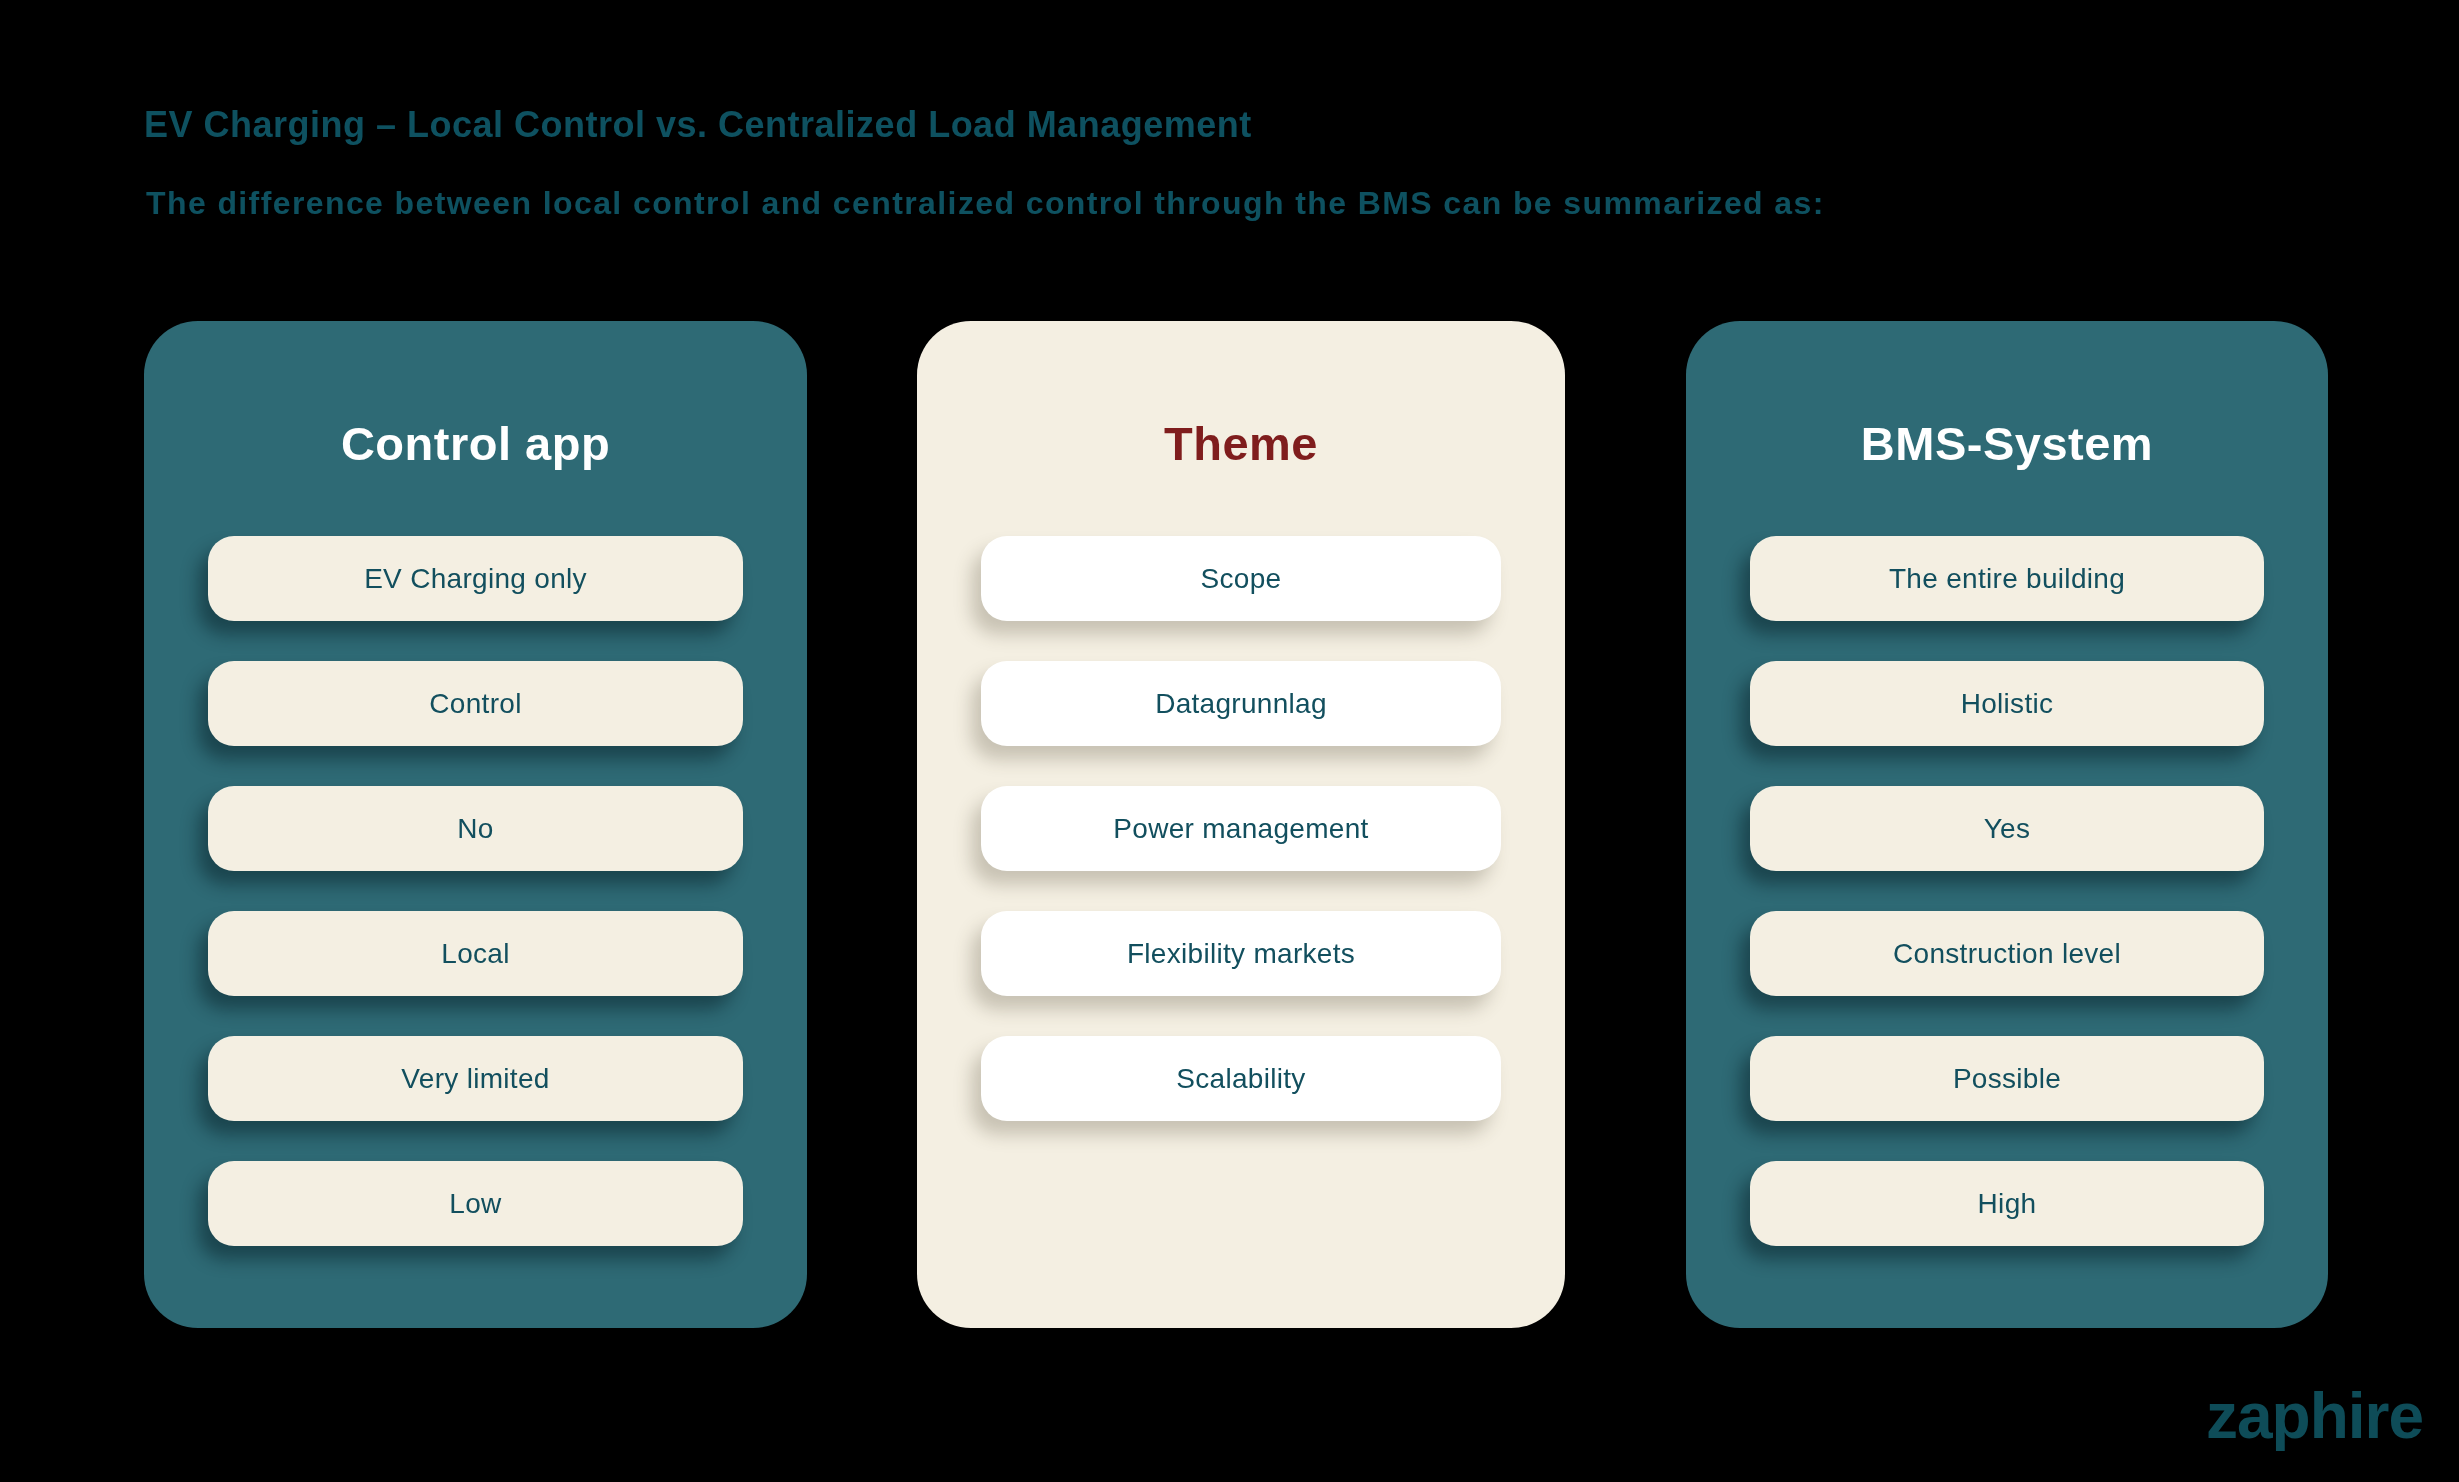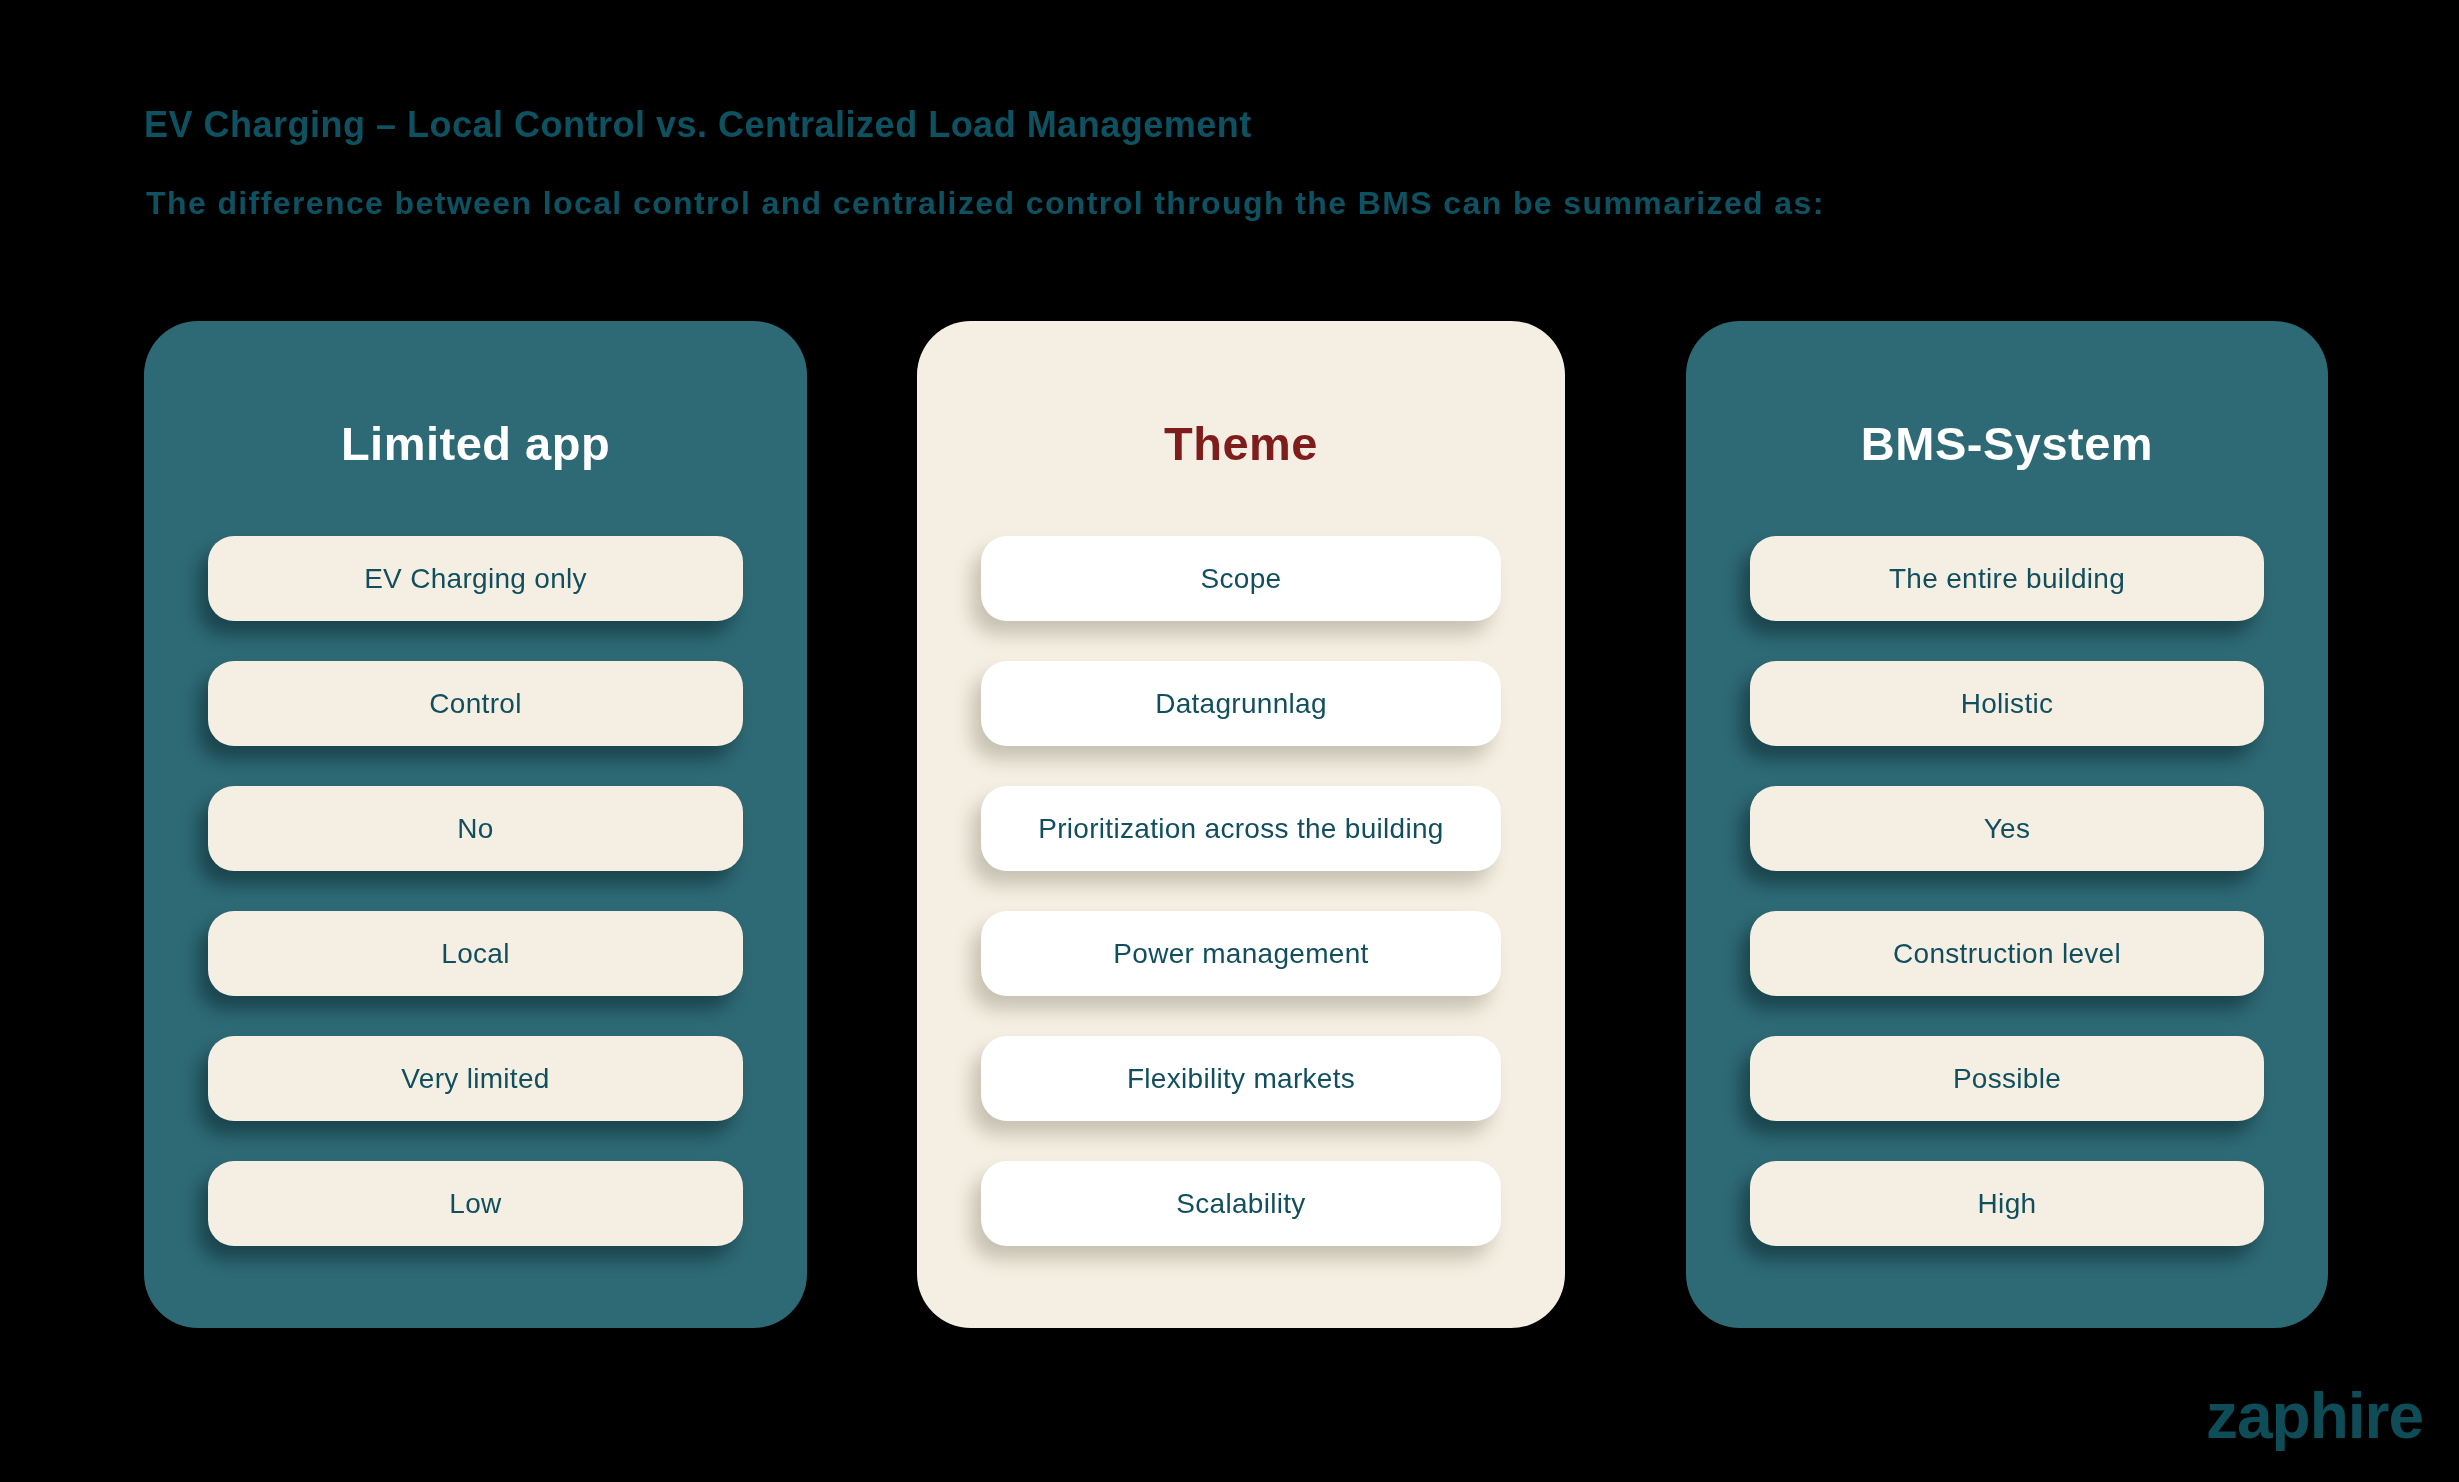--- a/index.html
+++ b/index.html
@@ -99,37 +99,36 @@
 </style>
 </head>
 <body>
 
 <div class="canvas">
 
   <h1 class="page-title">EV Charging – Local Control vs. Centralized Load Management</h1>
   <p class="page-subtitle">The difference between local control and centralized control through the BMS can be summarized as:</p>
 
   <section class="card teal" style="left:144px; width:663px;">
-    <h2 class="card-header">Limited app</h2>
+    <h2 class="card-header">Control app</h2>
     <div class="pills">
       <div class="pill">EV Charging only</div>
       <div class="pill">Control</div>
       <div class="pill">No</div>
       <div class="pill">Local</div>
       <div class="pill">Very limited</div>
       <div class="pill">Low</div>
     </div>
   </section>
 
   <section class="card cream" style="left:917px; width:648px;">
     <h2 class="card-header">Theme</h2>
     <div class="pills">
       <div class="pill">Scope</div>
       <div class="pill">Datagrunnlag</div>
-      <div class="pill">Prioritization across the building</div>
       <div class="pill">Power management</div>
       <div class="pill">Flexibility markets</div>
       <div class="pill">Scalability</div>
     </div>
   </section>
 
   <section class="card teal" style="left:1686px; width:634px;padding-left:8px;">
     <h2 class="card-header">BMS-System</h2>
     <div class="pills">
       <div class="pill">The entire building</div>

